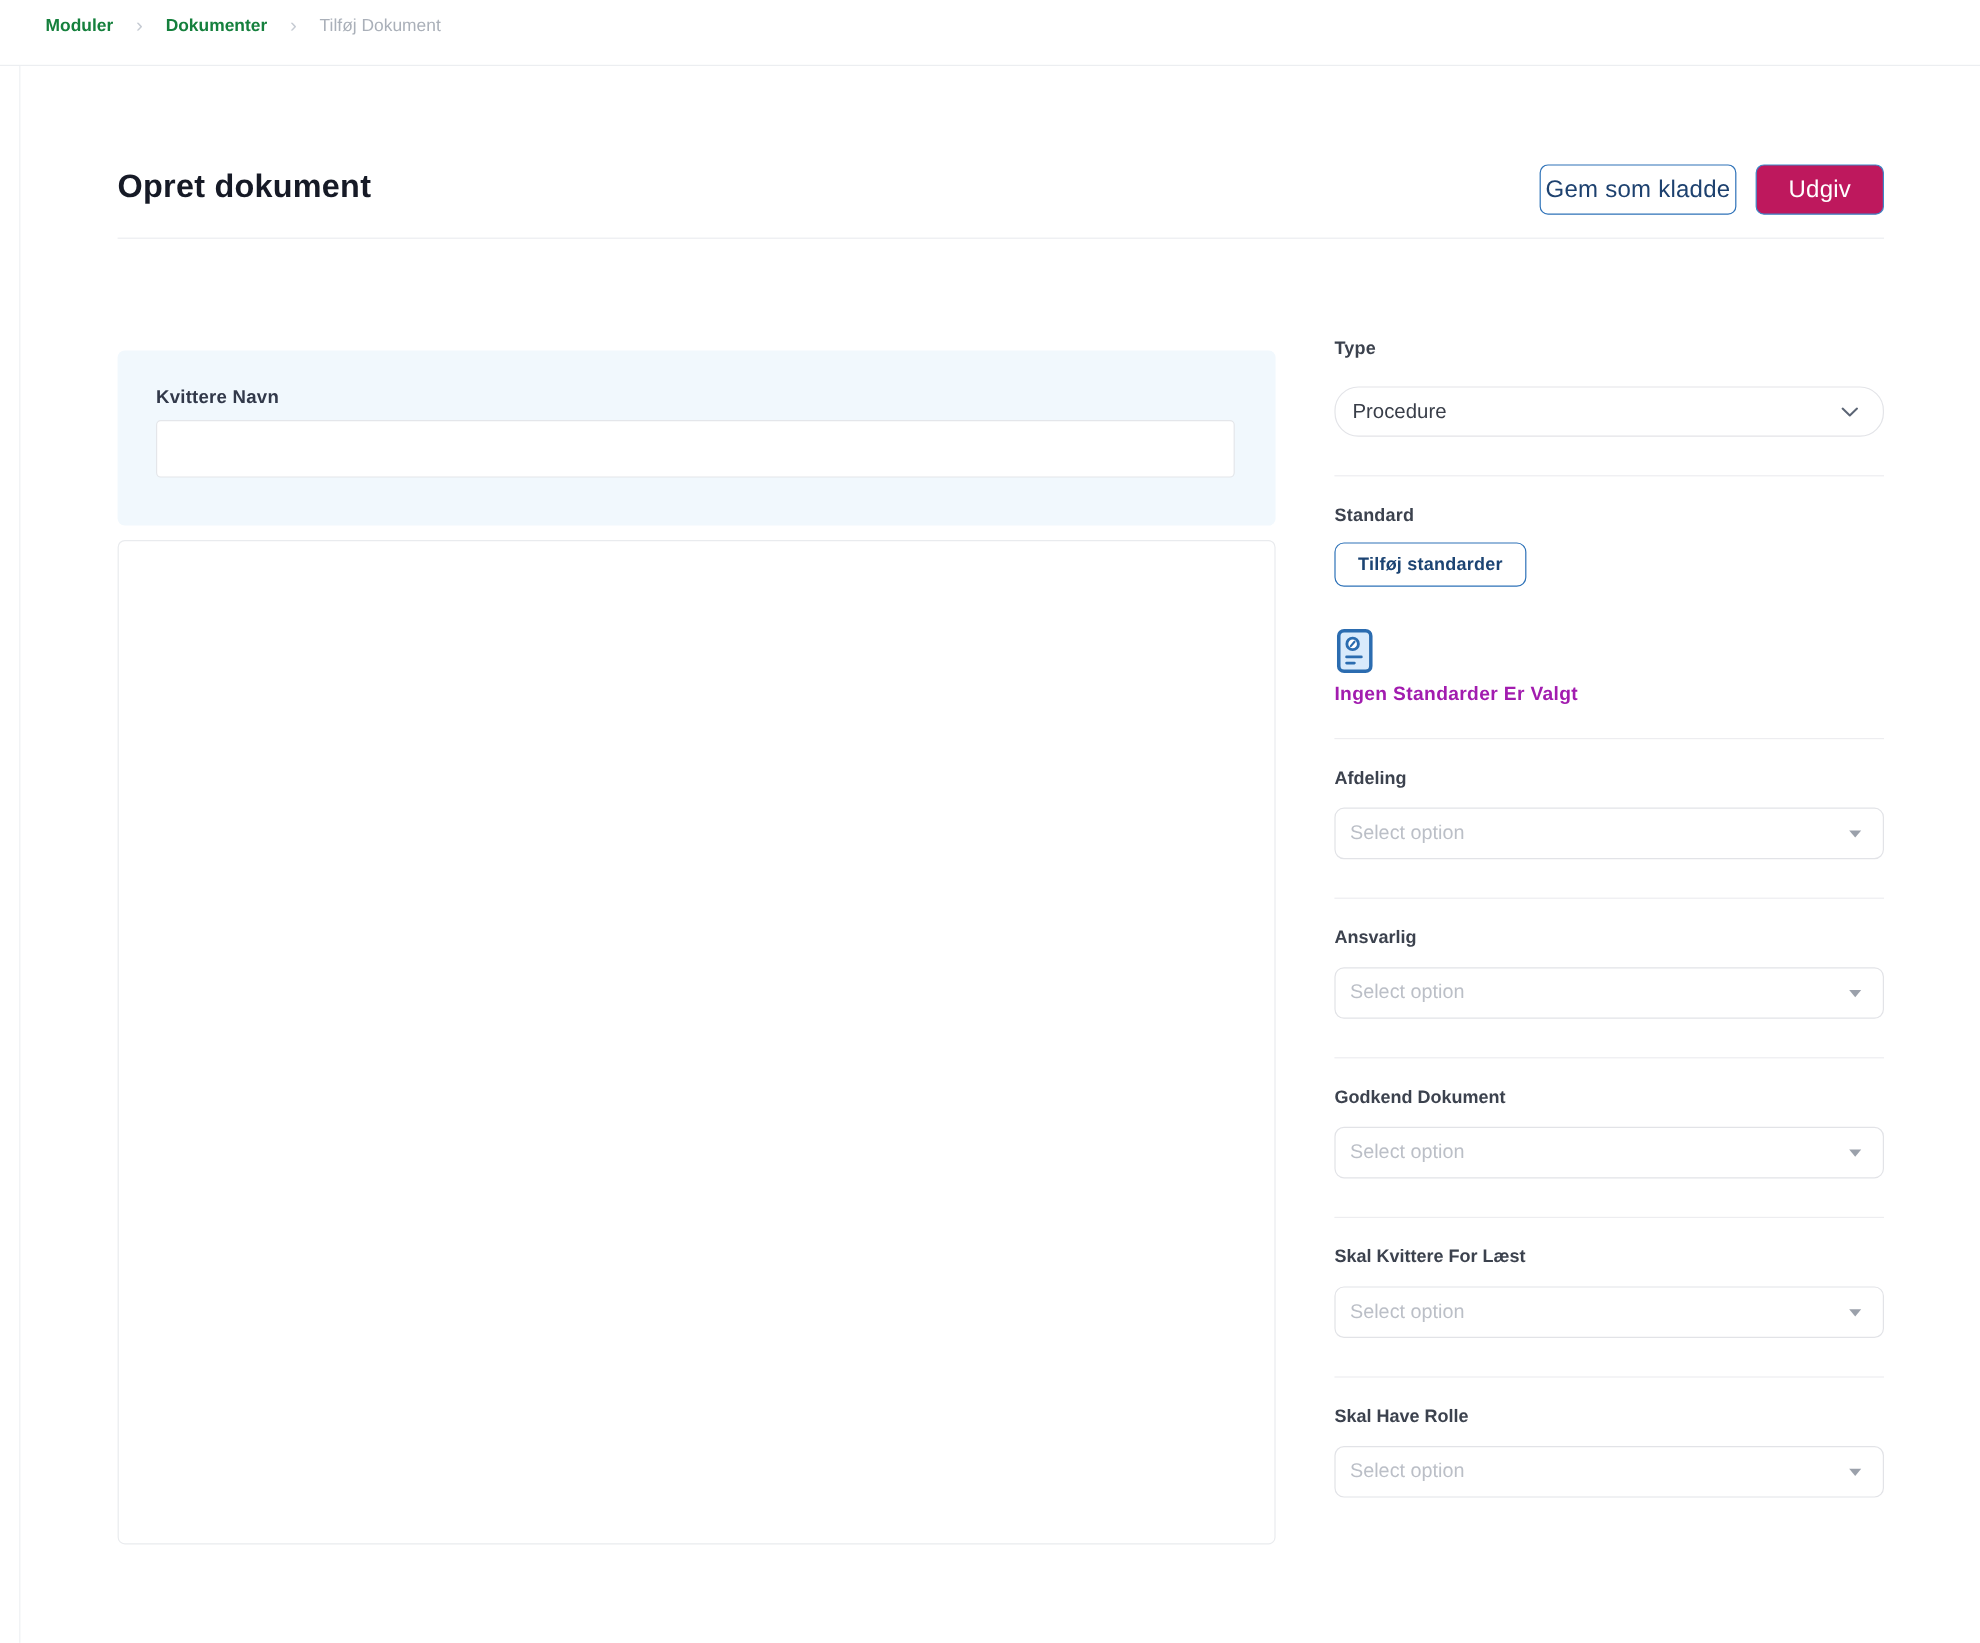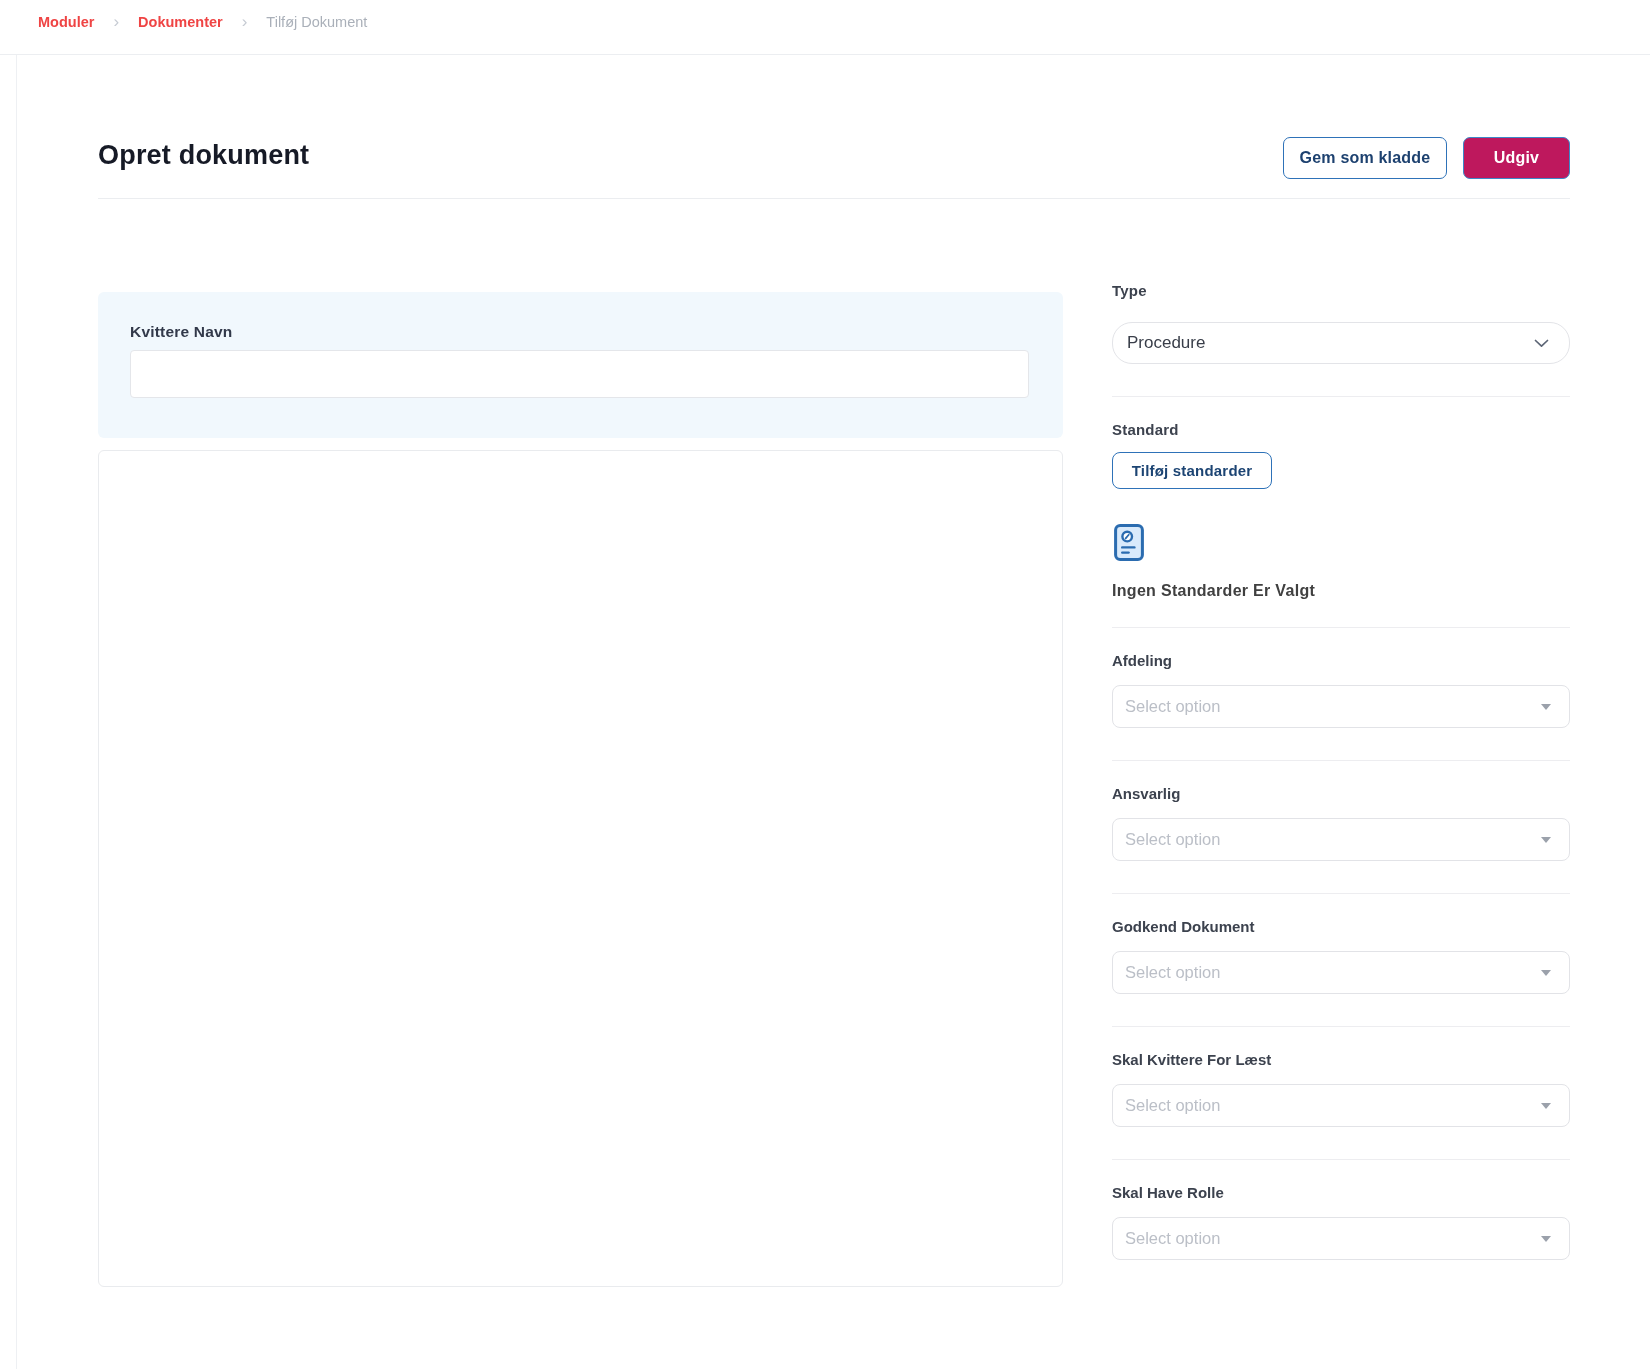--- a/index.html
+++ b/index.html
@@ -10,31 +10,31 @@
   }
   .left-rail { position:absolute; left:16px; top:0; bottom:0; width:1px; background:#eef0f3; }
 
   
   .topbar {
     position:absolute; left:0; top:0; width:100%; height:55px;
     background:#fff; border-bottom:1px solid #eceef1;
     padding:13px 0 0 38px;
   }
   .crumbs { display:flex; align-items:center; font-size:14.5px; }
-  .crumb-link { font-weight:700; color:#ef4444; cursor:pointer; }
+  .crumb-link { font-weight:700; color:#15803d; cursor:pointer; }
   .crumb-sep { color:#c6cbd3; font-size:17px; margin:0 19px; line-height:1; }
   .crumb-current { color:#aab0b9; font-weight:400; }
 
   
   .page-title {
     position:absolute; left:98px; top:140px;
     font-size:27px; font-weight:800; color:#161a26; letter-spacing:.2px;
   }
   .btn { display:flex; align-items:center; justify-content:center;
-    font-weight:700; font-size:16px; border-radius:7px; cursor:pointer; letter-spacing:.2px; }
+    font-weight:400; font-size:20px; border-radius:7px; cursor:pointer; letter-spacing:.2px; }
   .btn-outline {
     position:absolute; left:1283px; top:137px; width:164px; height:42px;
     background:#fff; border:1.5px solid #2e72b8; color:#1d416f;
   }
   .btn-primary {
     position:absolute; left:1463px; top:137px; width:107px; height:42px;
     background:#be185d; border:1px solid #3c88c8; color:#fff;
   }
   .header-divider { position:absolute; left:98px; top:198px; width:1472px; height:1px; background:#ebedf0; }
 
@@ -66,21 +66,21 @@
   .type-value { font-size:17px; color:#393e49; }
   .side-divider { margin-top:32px; height:1px; background:#ededf0; }
   .std-label { margin-top:25px; }
   .btn-standard {
     margin-top:15px; width:160px; height:37px; background:#fff;
     border:1.5px solid #2e72b8; border-radius:8px; color:#1c4473;
     font-size:15px; font-weight:700; display:flex; align-items:center; justify-content:center;
     cursor:pointer; letter-spacing:.2px;
   }
   .std-icon { margin-top:35px; width:30px; height:37px; margin-left:2px; }
-  .std-empty { margin-top:17px; font-size:16px; font-weight:600; color:#404040; letter-spacing:.3px; }
+  .std-empty { margin-top:4px; font-size:16px; font-weight:600; color:#a21caf; letter-spacing:.3px; }
 
   .sel-label { margin-top:25px; font-size:15px; font-weight:600; color:#3c424e; line-height:15px; }
   .select-box {
     margin-top:17px; height:43px; border:1px solid #e2e3e7; border-radius:8px;
     display:flex; align-items:center; justify-content:space-between;
     padding:0 18px 0 12px; background:#fff; cursor:pointer;
   }
   .placeholder { font-size:16.5px; color:#bbbfc7; }
   .caret {
     width:0; height:0; border-left:5px solid transparent; border-right:5px solid transparent;

